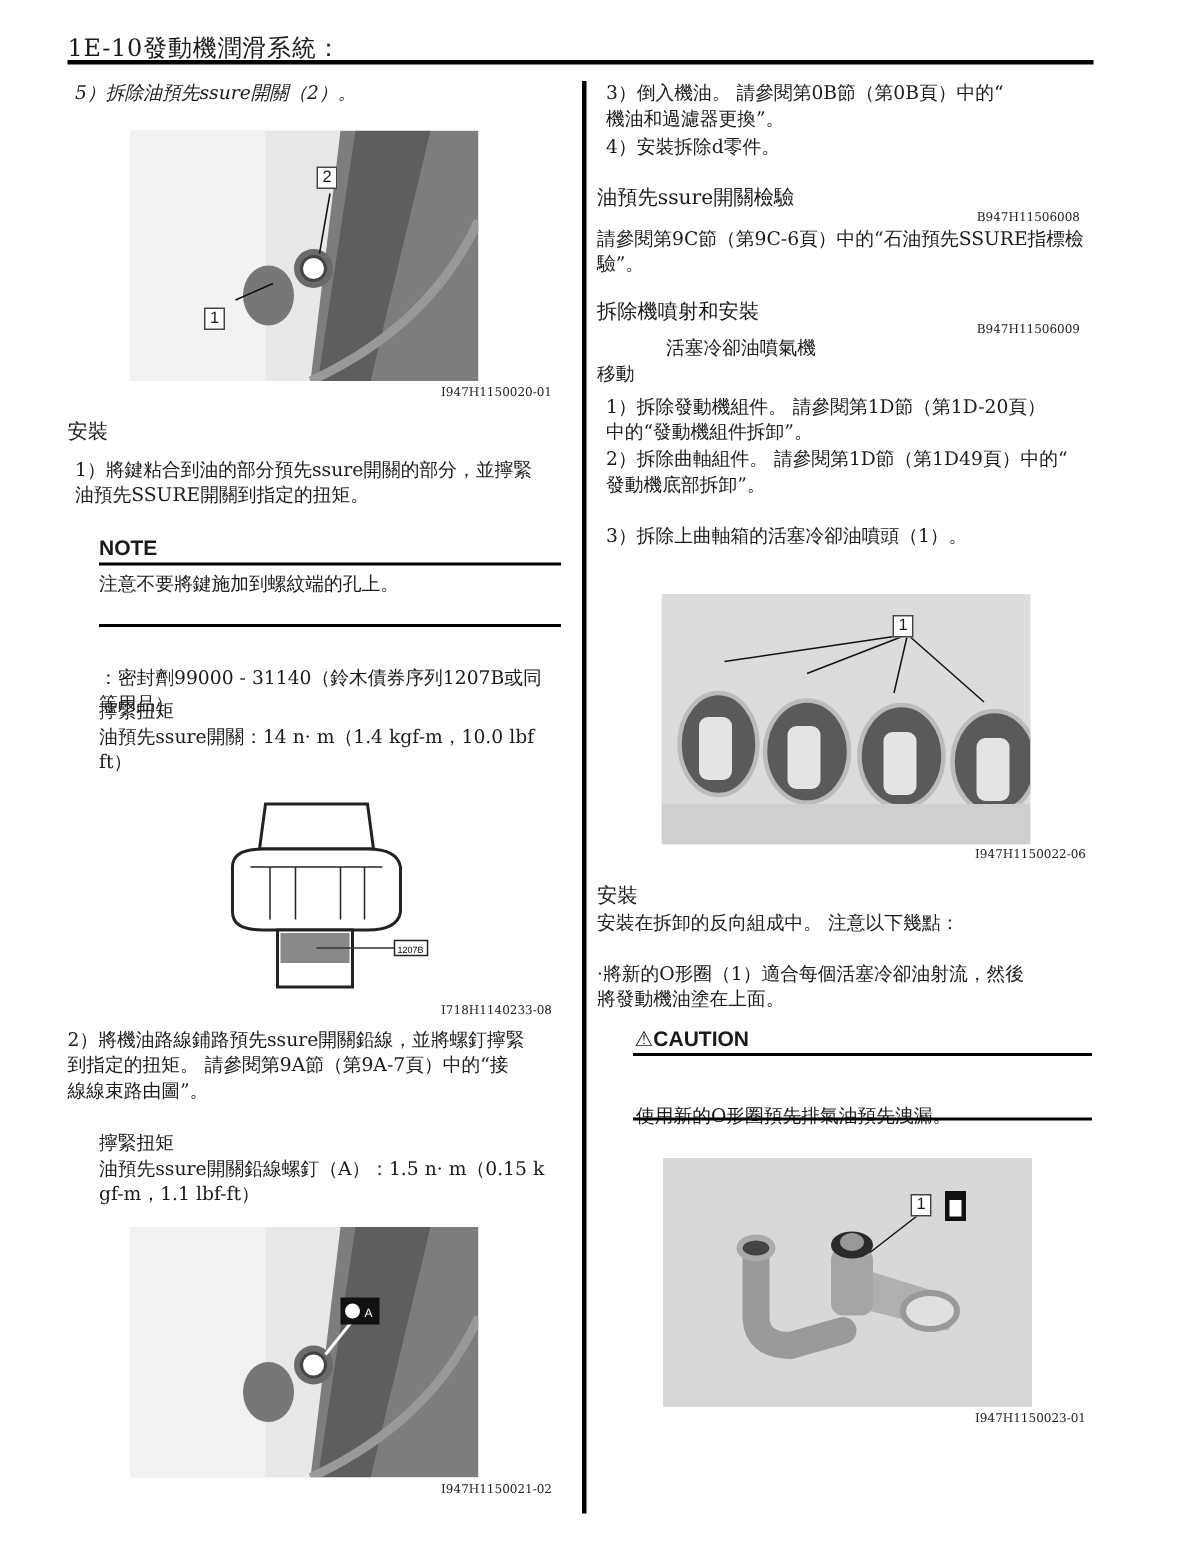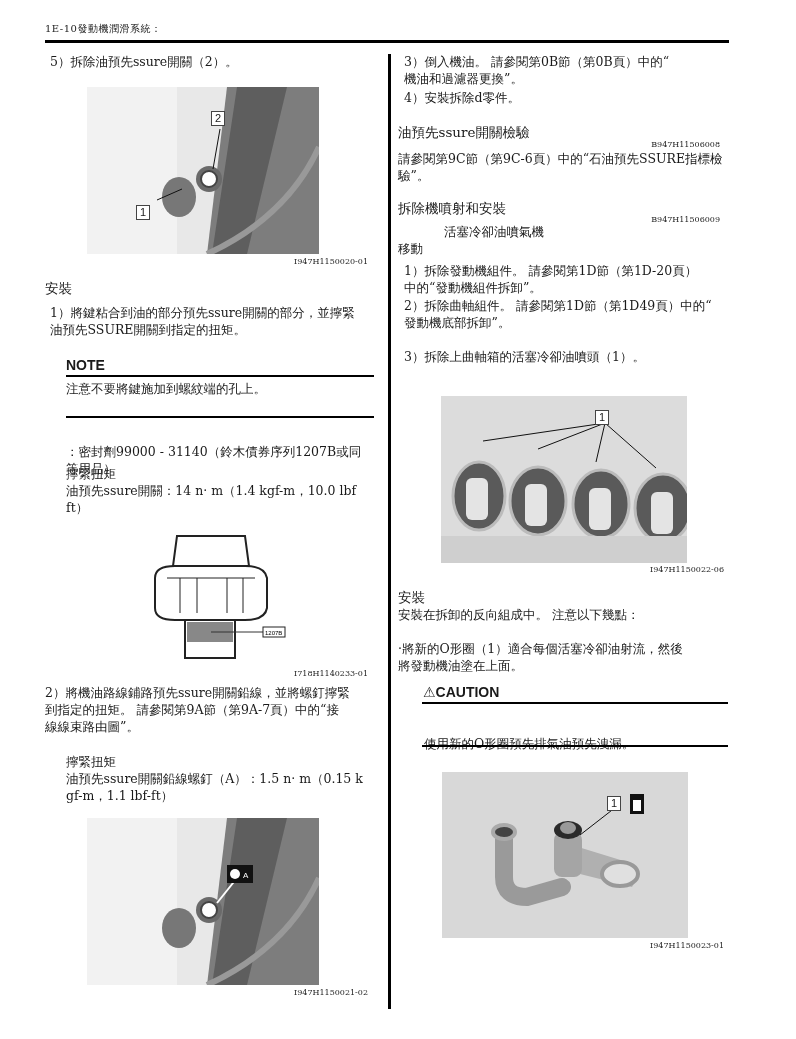--- a/index.html
+++ b/index.html
@@ -1,37 +1,37 @@
 <!DOCTYPE html>
 <html><head>
 <meta charset="utf-8">
 <style>
   html,body{margin:0;padding:0;background:#fff;}
   body{width:796px;height:1039px;position:relative;overflow:hidden;
        font-family:"DejaVu Serif","Liberation Serif",serif;color:#1a1a1a;}
   .abs{position:absolute;}
-  .hdr{left:45px;top:22px;font-size:10px;letter-spacing:0.5px;}
+  .hdr{left:45px;top:22px;font-size:16px;letter-spacing:0.5px;}
   .hdr-rule{left:45px;top:40px;width:684px;height:3px;background:#000;}
   .col-rule{left:388px;top:54px;width:3px;height:955px;background:#000;}
   .t{font-size:12.5px;line-height:17px;white-space:pre-wrap;}
   .h{font-size:13.5px;line-height:18px;text-align:right;}
   .code{font-size:8px;font-family:"DejaVu Serif",serif;color:#222;text-align:right;}
   .note-label{font-family:"Liberation Sans","DejaVu Sans",sans-serif;font-weight:bold;font-size:14px;}
   .rule2{height:2px;background:#000;}
   .photo{background:#ececec;overflow:hidden;}
   .callout{position:absolute;background:#fff;border:1px solid #444;font-family:"Liberation Sans",sans-serif;font-size:11px;padding:0 3px;line-height:13px;}
 </style>
 </head>
 <body>
 
 <div class="abs hdr">1E-10發動機潤滑系統：</div>
 <div class="abs hdr-rule"></div>
 <div class="abs col-rule"></div>
 
-<div class="abs t" style="left:50px;top:53px;">5）拆除油預先ssure開關（2）。</div>
+<div class="abs t" style="left:50px;top:53px;font-style:italic;">5）拆除油預先ssure開關（2）。</div>
 
 <div class="abs photo" style="left:87px;top:87px;width:232px;height:167px;">
   <svg width="232" height="167">
     <rect width="232" height="167" fill="#e8e8e8"></rect>
     <rect x="0" y="0" width="90" height="167" fill="#f2f2f2"></rect>
     <path d="M140 0 L232 0 L232 167 L120 167 Z" fill="#7d7d7d"></path>
     <path d="M150 0 L200 0 L160 167 L125 167 Z" fill="#5e5e5e"></path>
     <path d="M232 60 Q200 130 120 167" stroke="#999" stroke-width="6" fill="none"></path>
     <circle cx="122" cy="92" r="13" fill="#6a6a6a"></circle>
     <circle cx="122" cy="92" r="8" fill="#fff" stroke="#444" stroke-width="2"></circle>
@@ -68,21 +68,21 @@
     <line x1="52" y1="50" x2="52" y2="85" stroke="#222"></line>
     <line x1="82" y1="50" x2="82" y2="85" stroke="#222"></line>
     <line x1="98" y1="50" x2="98" y2="85" stroke="#222"></line>
     <rect x="40" y="92" width="50" height="38" fill="#fff" stroke="#222" stroke-width="2"></rect>
     <rect x="42" y="94" width="46" height="20" fill="#888"></rect>
     <line x1="66" y1="104" x2="118" y2="104" stroke="#333"></line>
     <rect x="118" y="99" width="22" height="10" fill="#fff" stroke="#222"></rect>
     <text x="120" y="107" font-size="6" font-family="Liberation Sans,sans-serif">1207B</text>
   </svg>
 </div>
-<div class="abs code" style="left:200px;top:669px;width:168px;">I718H1140233-01</div>
+<div class="abs code" style="left:200px;top:669px;width:168px;">I718H1140233-08</div>
 
 <div class="abs t" style="left:45px;top:684px;">2）將機油路線鋪路預先ssure開關鉛線，並將螺釘擰緊
 到指定的扭矩。 請參閱第9A節（第9A-7頁）中的“接
 線線束路由圖”。</div>
 <div class="abs t" style="left:66px;top:753px;">擰緊扭矩</div>
 <div class="abs t" style="left:66px;top:770px;">油預先ssure開關鉛線螺釘（A）：1.5 n· m（0.15 k
 gf-m，1.1 lbf-ft）</div>
 
 <div class="abs photo" style="left:87px;top:818px;width:232px;height:167px;">
   <svg width="232" height="167">

